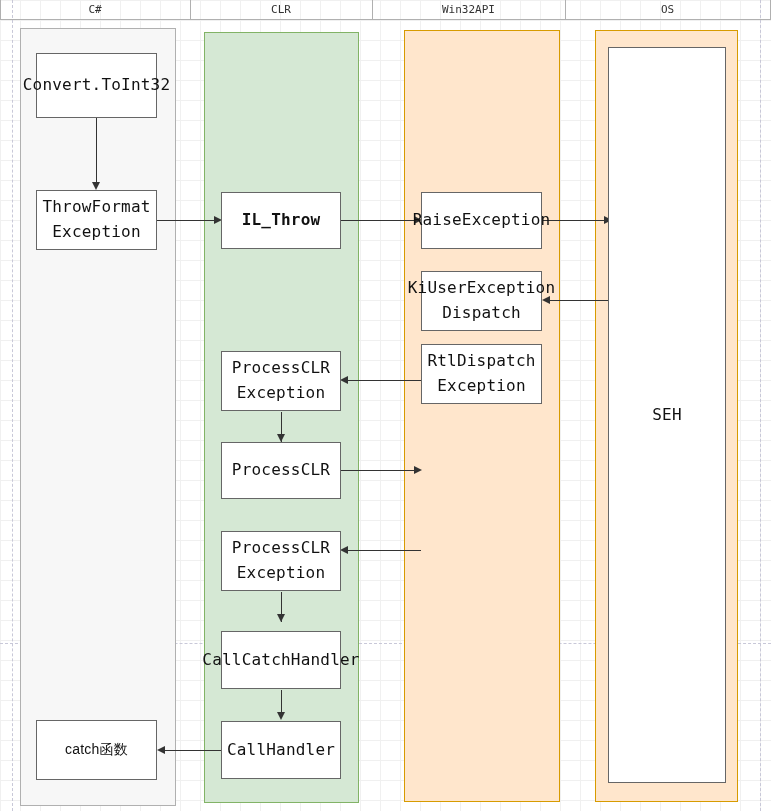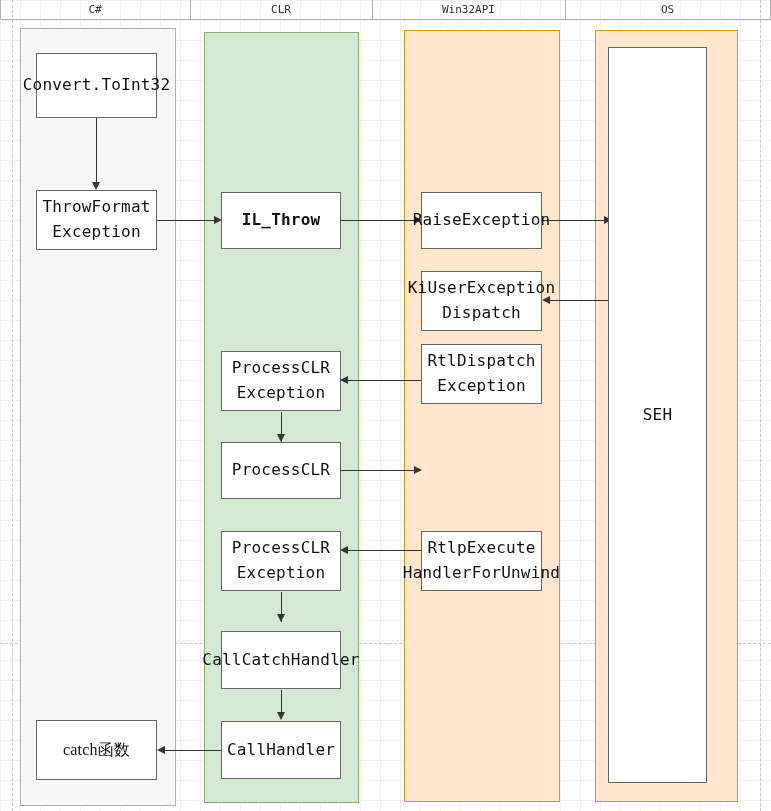--- a/index.html
+++ b/index.html
@@ -74,22 +74,22 @@
     align-items: center;
     justify-content: center;
     text-align: center;
     font-size: 16px;
     color: #111111;
     line-height: 1.55;
     font-family: "DejaVu Sans Mono", monospace;
     letter-spacing: 0.2px;
   }
   .node.cjk {
-    font-family: Liberation Serif, serif;
-    font-size: 16px;
+    font-family: Liberation Sans, sans-serif;
+    font-size: 14px;
   }
   .edge {
     position: absolute;
     background: #333333;
   }
   .edge-h { height: 1px; }
   .edge-v { width: 1px; }
   .arrow {
     position: absolute;
     width: 0; height: 0;
@@ -219,22 +219,18 @@
     <span style="white-space:pre-line;">KiUserException
 Dispatch</span>
   </div>
 
   <div class="node" style="left:421px; top:344px; width:121px; height:60px;">
     <span style="white-space:pre-line;">RtlDispatch
 Exception</span>
   </div>
 
 
-  <div class="node" style="left:421px; top:531px; width:121px; height:60px;">
-    <span style="white-space:pre-line;">RtlpExecute
-HandlerForUnwind</span>
-  </div>
-
-  <div class="node" style="left:608px; top:47px; width:99px; height:736px;">
+
+  <div class="node" style="left:608px; top:47px; width:118px; height:736px;">
     <span>SEH</span>
   </div>
 
 </div>
 
 </body></html>

